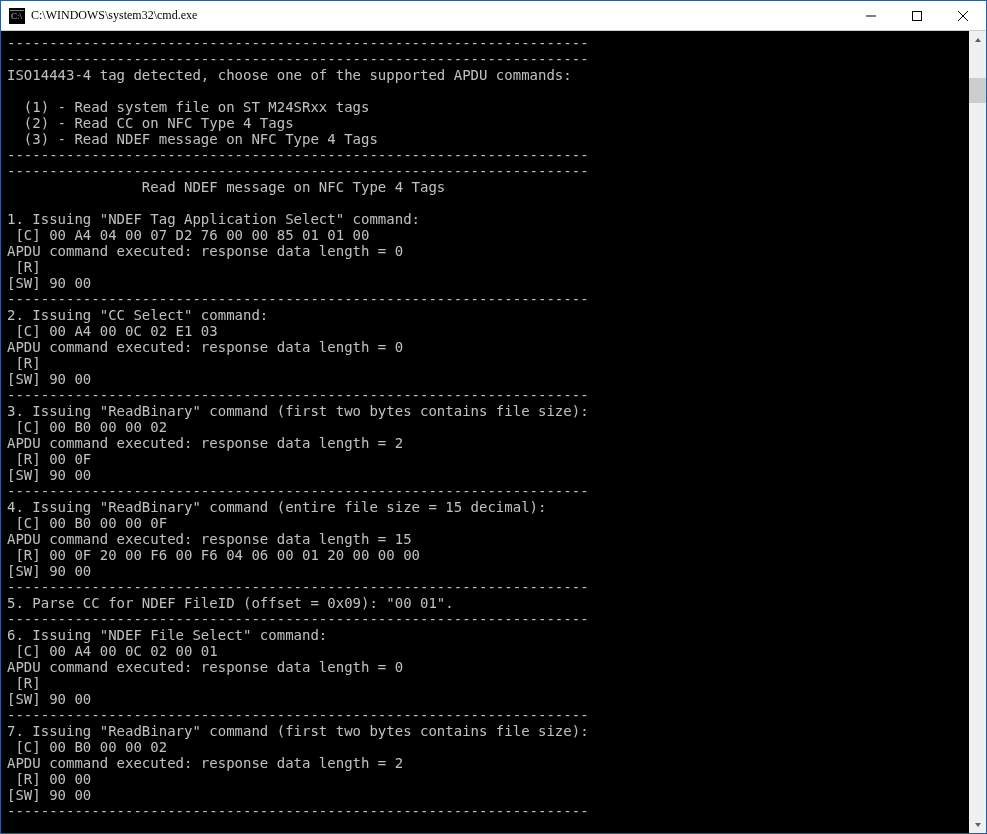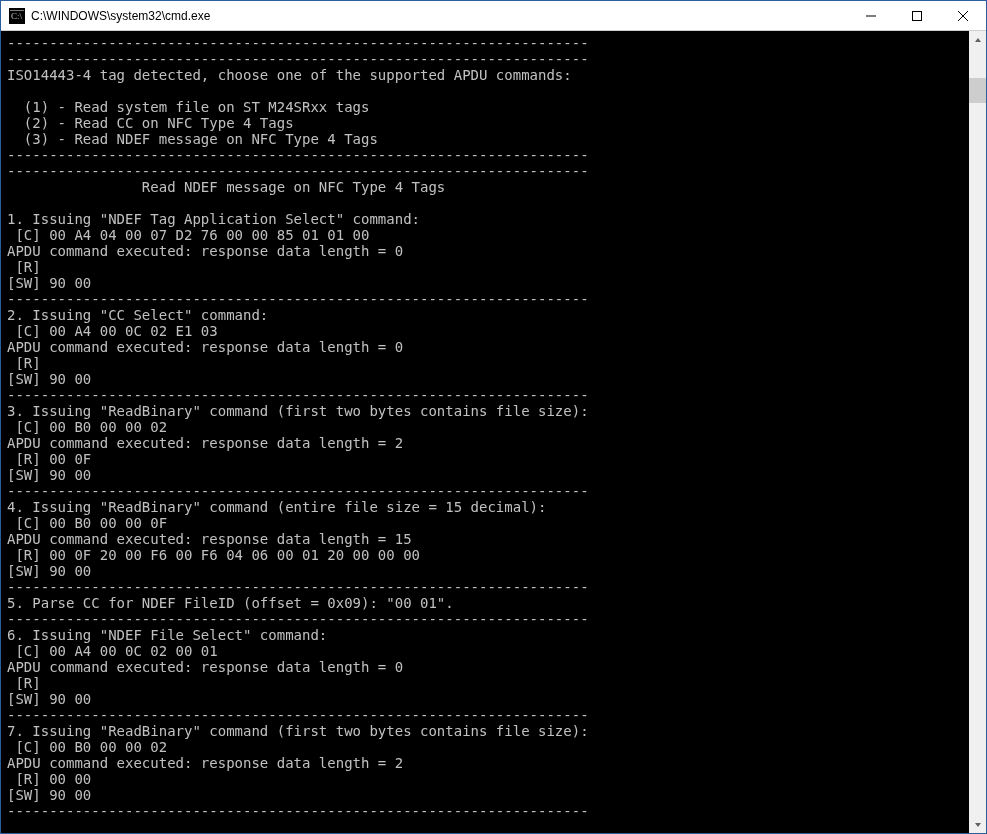--- a/index.html
+++ b/index.html
@@ -10,21 +10,21 @@
   }
   .titlebar {
     height:30px; background:#fff; display:flex; align-items:center;
     border-bottom:1px solid #d0d0d0;
   }
   .titlebar .icon {
     width:16px; height:16px; margin:0 6px 0 8px;
     display:inline-flex; align-items:center; justify-content:center;
   }
   .titlebar .title {
-    font-size:12px; color:#000; flex:0 0 auto; white-space:nowrap;
+    font-size:12px; color:#000; flex:0 0 auto; white-space:nowrap;font-family:Liberation Serif, serif;
   }
   .titlebar .spacer { flex:1; }
   .winbtn {
     width:46px; height:30px; display:flex; align-items:center; justify-content:center;
     color:#000; font-family:inherit;
   }
   .winbtn svg { width:10px; height:10px; }
   .client {
     flex:1; background:#000; position:relative; display:flex;
   }

